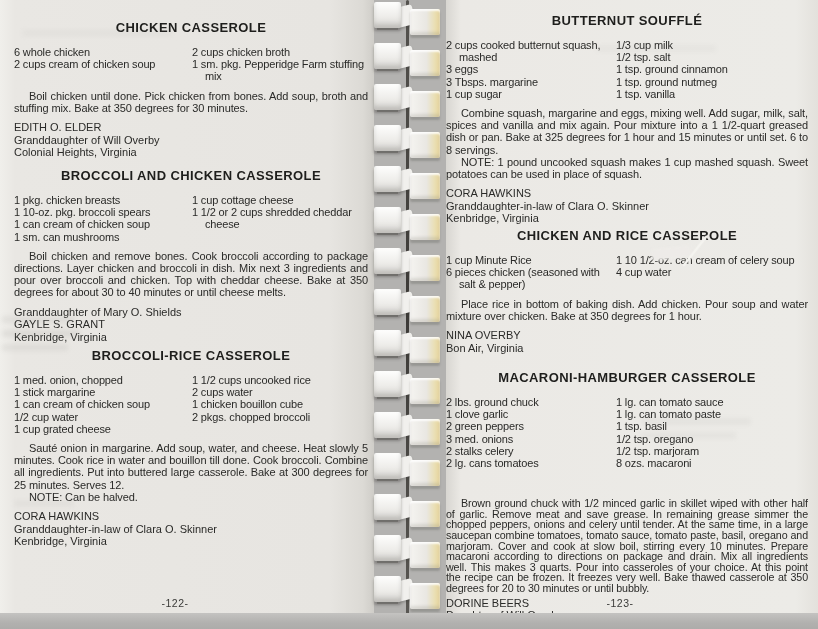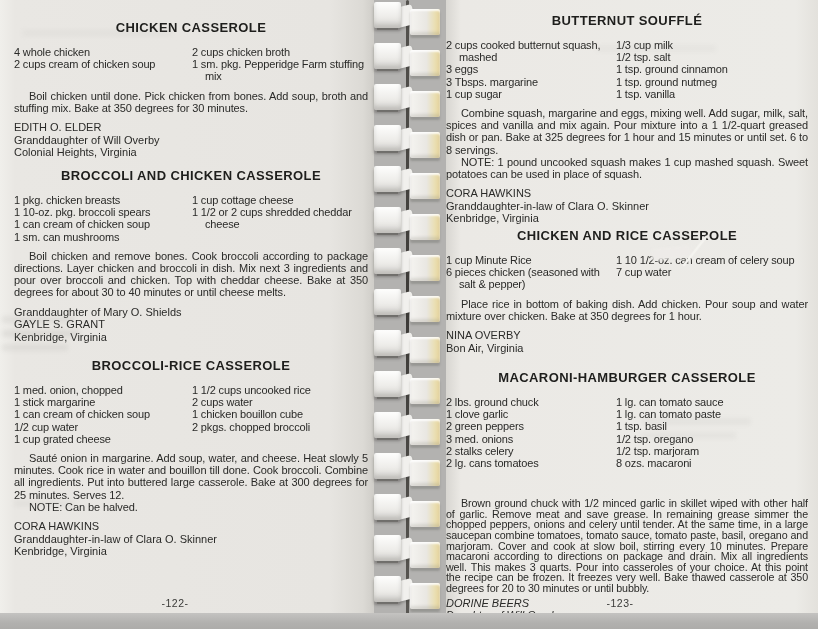--- a/index.html
+++ b/index.html
@@ -34,21 +34,21 @@
     padding-left:13px;text-indent:-13px;
   }
   .para{
     font-size:11px;line-height:12.2px;letter-spacing:-.1px;
     text-align:justify;text-indent:15px;margin:0;
   }
   .recipe-macaroni .para{font-size:10.7px;line-height:10.6px;margin-top:29px;}
   .attribution{margin-top:7px;text-align:left;}
   .attribution .line{padding-left:0;text-indent:0;font-size:11px;line-height:12.6px;letter-spacing:0;}
   .recipe-macaroni .attribution{margin-top:3px;}
-  .recipe-macaroni .attribution .line{line-height:12px;font-style:italic;}
+  .recipe-macaroni .attribution .line{line-height:12px;}
   .page-number{
     position:absolute;top:597px;left:0;right:0;text-align:center;
     font-size:10.5px;letter-spacing:.5px;color:#3a3a38;
     transform:translateX(-12px);
   }
   
   .binding{position:absolute;left:370px;top:0;width:82px;height:629px;}
   .gap-line{
     position:absolute;left:36px;top:0;width:3px;height:620px;
     background:linear-gradient(180deg,#55534f,#3c3a37 50%,#5a5854);
@@ -89,21 +89,21 @@
 </style>
 </head>
 <body>
 
 <div class="page page-left">
 
   <div class="recipe" style="top:20px">
     <div class="r-title">CHICKEN CASSEROLE</div>
     <div class="ingredients">
       <div class="col1">
-          <div class="line">4 whole chicken</div>
+          <div class="line">6 whole chicken</div>
           <div class="line">2 cups cream of chicken soup</div>
         </div>
       <div class="col2">
           <div class="line">2 cups chicken broth</div>
           <div class="line">1 sm. pkg. Pepperidge Farm stuffing mix</div>
         </div>
     </div>
     <div>
         <div class="para">Boil chicken until done. Pick chicken from bones. Add soup, broth and stuffing mix. Bake at 350 degrees for 30 minutes.</div>
       </div>
@@ -131,21 +131,21 @@
     <div>
         <div class="para">Boil chicken and remove bones. Cook broccoli according to package directions. Layer chicken and broccoli in dish. Mix next 3 ingredients and pour over broccoli and chicken. Top with cheddar cheese. Bake at 350 degrees for about 30 to 40 minutes or until cheese melts.</div>
       </div>
     <div class="attribution">
         <div class="line">Granddaughter of Mary O. Shields</div>
         <div class="line">GAYLE S. GRANT</div>
         <div class="line">Kenbridge, Virginia</div>
       </div>
   </div>
 
-  <div class="recipe" style="top:358px">
+  <div class="recipe" style="top:348px">
     <div class="r-title">BROCCOLI-RICE CASSEROLE</div>
     <div class="ingredients">
       <div class="col1">
           <div class="line">1 med. onion, chopped</div>
           <div class="line">1 stick margarine</div>
           <div class="line">1 can cream of chicken soup</div>
           <div class="line">1/2 cup water</div>
           <div class="line">1 cup grated cheese</div>
         </div>
       <div class="col2">
@@ -207,21 +207,21 @@
 
   <div class="recipe" style="top:228px">
     <div class="r-title">CHICKEN AND RICE CASSEROLE</div>
     <div class="ingredients">
       <div class="col1">
           <div class="line">1 cup Minute Rice</div>
           <div class="line">6 pieces chicken (seasoned with salt &amp; pepper)</div>
         </div>
       <div class="col2">
           <div class="line">1 10 1/2-oz. can cream of celery soup</div>
-          <div class="line">7 cup water</div>
+          <div class="line">4 cup water</div>
         </div>
     </div>
     <div>
         <div class="para">Place rice in bottom of baking dish. Add chicken. Pour soup and water mixture over chicken. Bake at 350 degrees for 1 hour.</div>
       </div>
     <div class="attribution">
         <div class="line">NINA OVERBY</div>
         <div class="line">Bon Air, Virginia</div>
       </div>
   </div>

